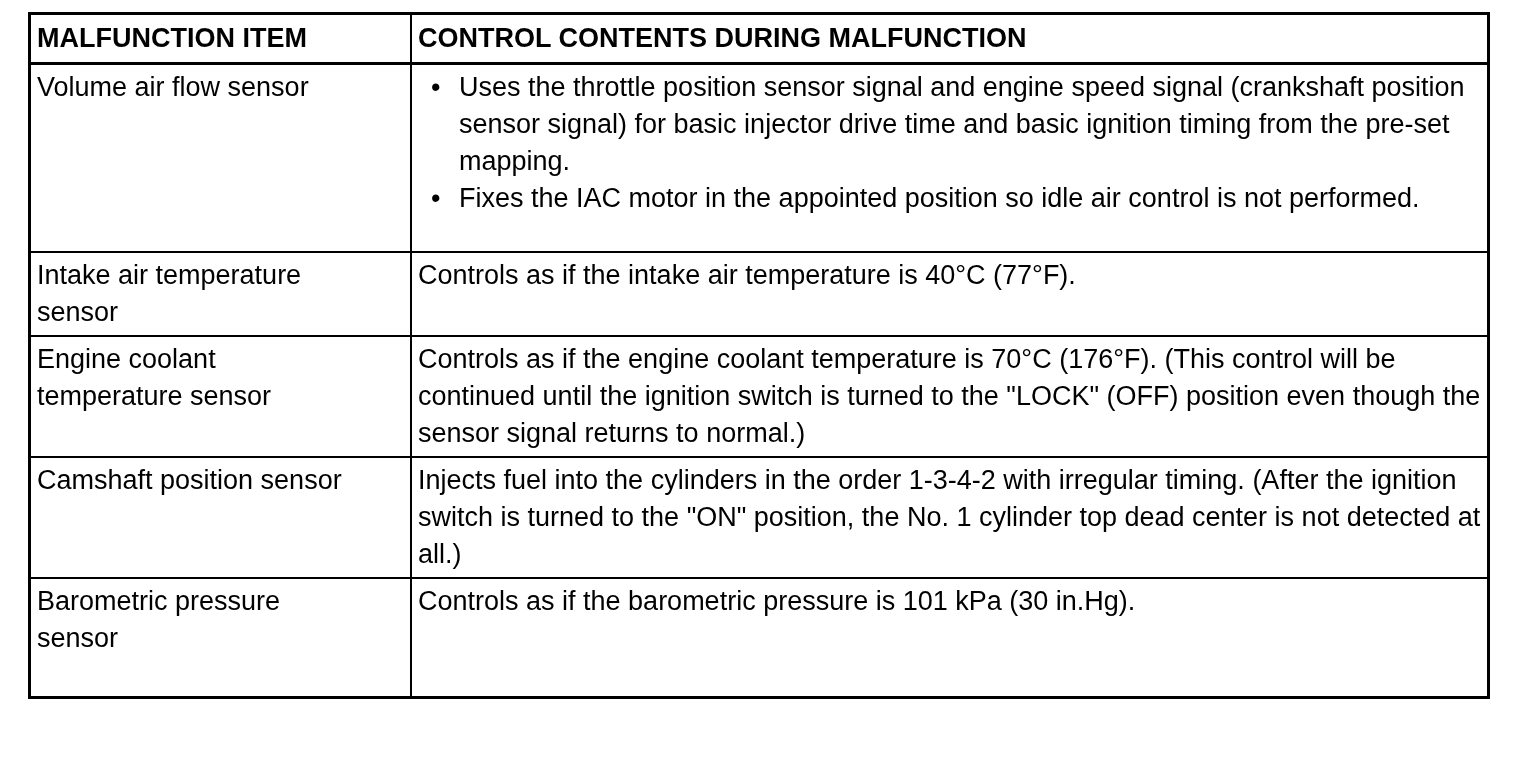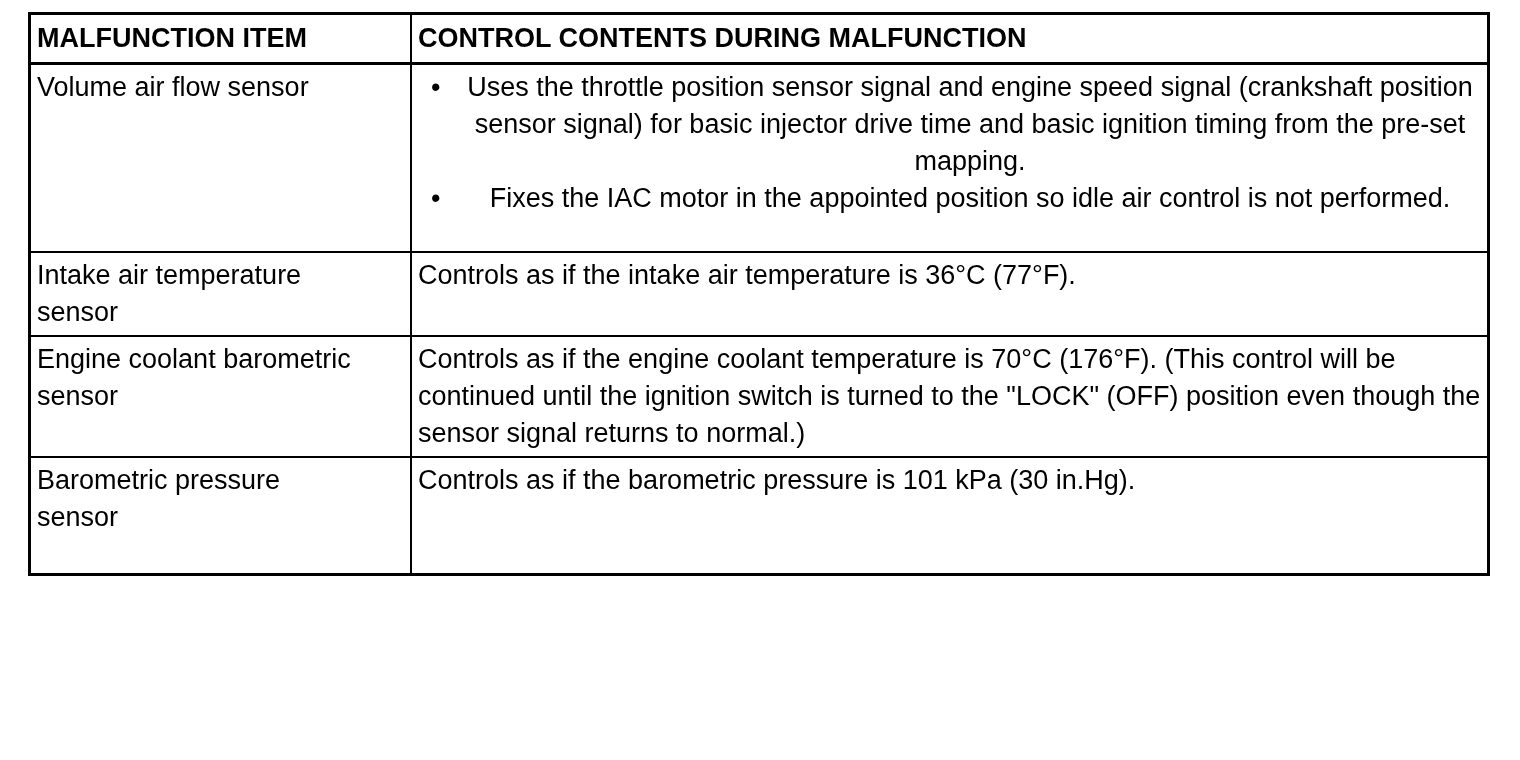--- a/index.html
+++ b/index.html
@@ -63,21 +63,20 @@
   tbody tr:nth-child(5) { height: 120px; }
   tbody tr:nth-child(6) { height: 68px; }
   ul.bullets {
     margin: 0;
     padding: 0;
     list-style: none;
   }
   li.bullet {
     position: relative;
     padding-left: 41px;
-    text-align: center;
   }
   li.bullet::before {
     content: "\2022";
     position: absolute;
     left: 13px;
     top: 0;
   }
 </style>
 </head>
 <body>
@@ -95,25 +94,29 @@
           <td>Volume air flow sensor</td>
           <td>
             <ul class="bullets">
               <li class="bullet">Uses the throttle position sensor signal and engine speed signal (crankshaft position sensor signal) for basic injector drive time and basic ignition timing from the pre-set mapping.</li>
               <li class="bullet">Fixes the IAC motor in the appointed position so idle air control is not performed.</li>
             </ul>
           </td>
         </tr>
         <tr>
           <td>Intake air temperature sensor</td>
-          <td>Controls as if the intake air temperature is 36°C (77°F).</td>
+          <td>Controls as if the intake air temperature is 40°C (77°F).</td>
         </tr>
         <tr>
-          <td>Engine coolant barometric sensor</td>
+          <td>Engine coolant temperature sensor</td>
           <td>Controls as if the engine coolant temperature is 70°C (176°F). (This control will be continued until the ignition switch is turned to the "LOCK" (OFF) position even though the sensor signal returns to normal.)</td>
+        </tr>
+        <tr>
+          <td>Camshaft position sensor</td>
+          <td>Injects fuel into the cylinders in the order 1-3-4-2 with irregular timing. (After the ignition switch is turned to the "ON" position, the No. 1 cylinder top dead center is not detected at all.)</td>
         </tr>
         <tr>
           <td>Barometric pressure sensor</td>
           <td>Controls as if the barometric pressure is 101 kPa (30 in.Hg).</td>
         </tr>
       </tbody>
   </table>
 </div>
 
 </body></html>

